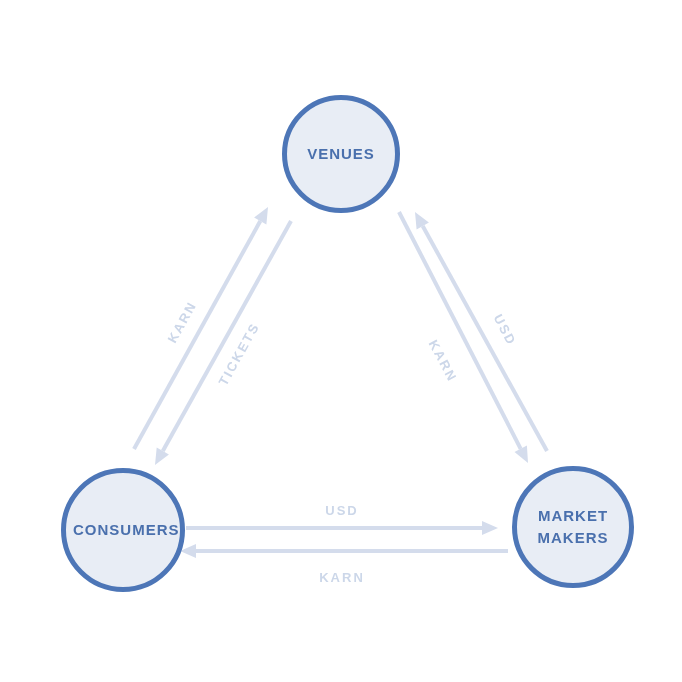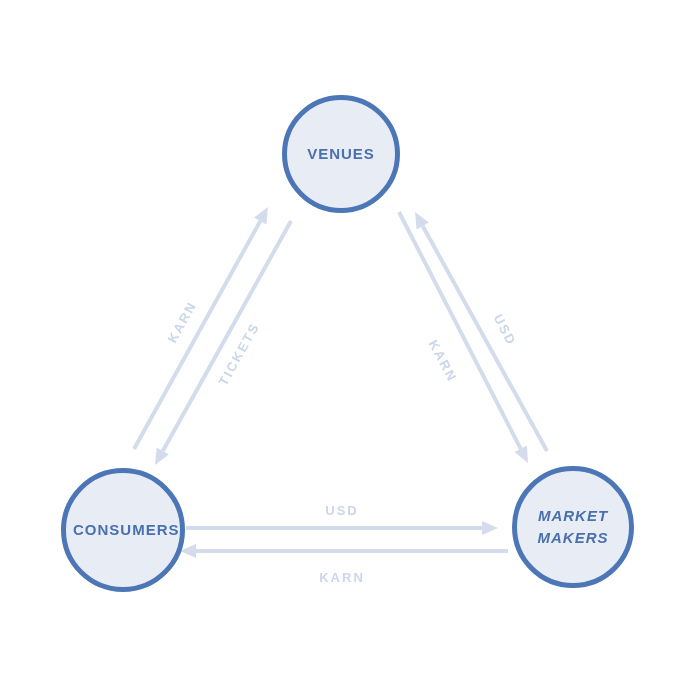--- a/index.html
+++ b/index.html
@@ -50,21 +50,21 @@
   .node-label {
     color: var(--node-text);
     font-weight: 700;
     font-size: 15px;
     letter-spacing: 1px;
     line-height: 1.45;
     max-width: 100px;
   }
   .node-venues    { left: 282px; top: 95px;  width: 118px; height: 118px; }
   .node-consumers { left: 61px;  top: 468px; width: 124px; height: 124px; }
-  .node-market    { left: 512px; top: 466px; width: 122px; height: 122px; font-style: italic; }
+  .node-market    { left: 512px; top: 466px; width: 122px; height: 122px; }
 
   .edge-label {
     position: absolute;
     color: var(--edge-label);
     font-weight: 700;
     font-size: 13px;
     letter-spacing: 2px;
     white-space: nowrap;
   }
   .lbl-karn-left    { left: 182px; top: 322px; transform: translate(-50%,-50%) rotate(-61deg); }

